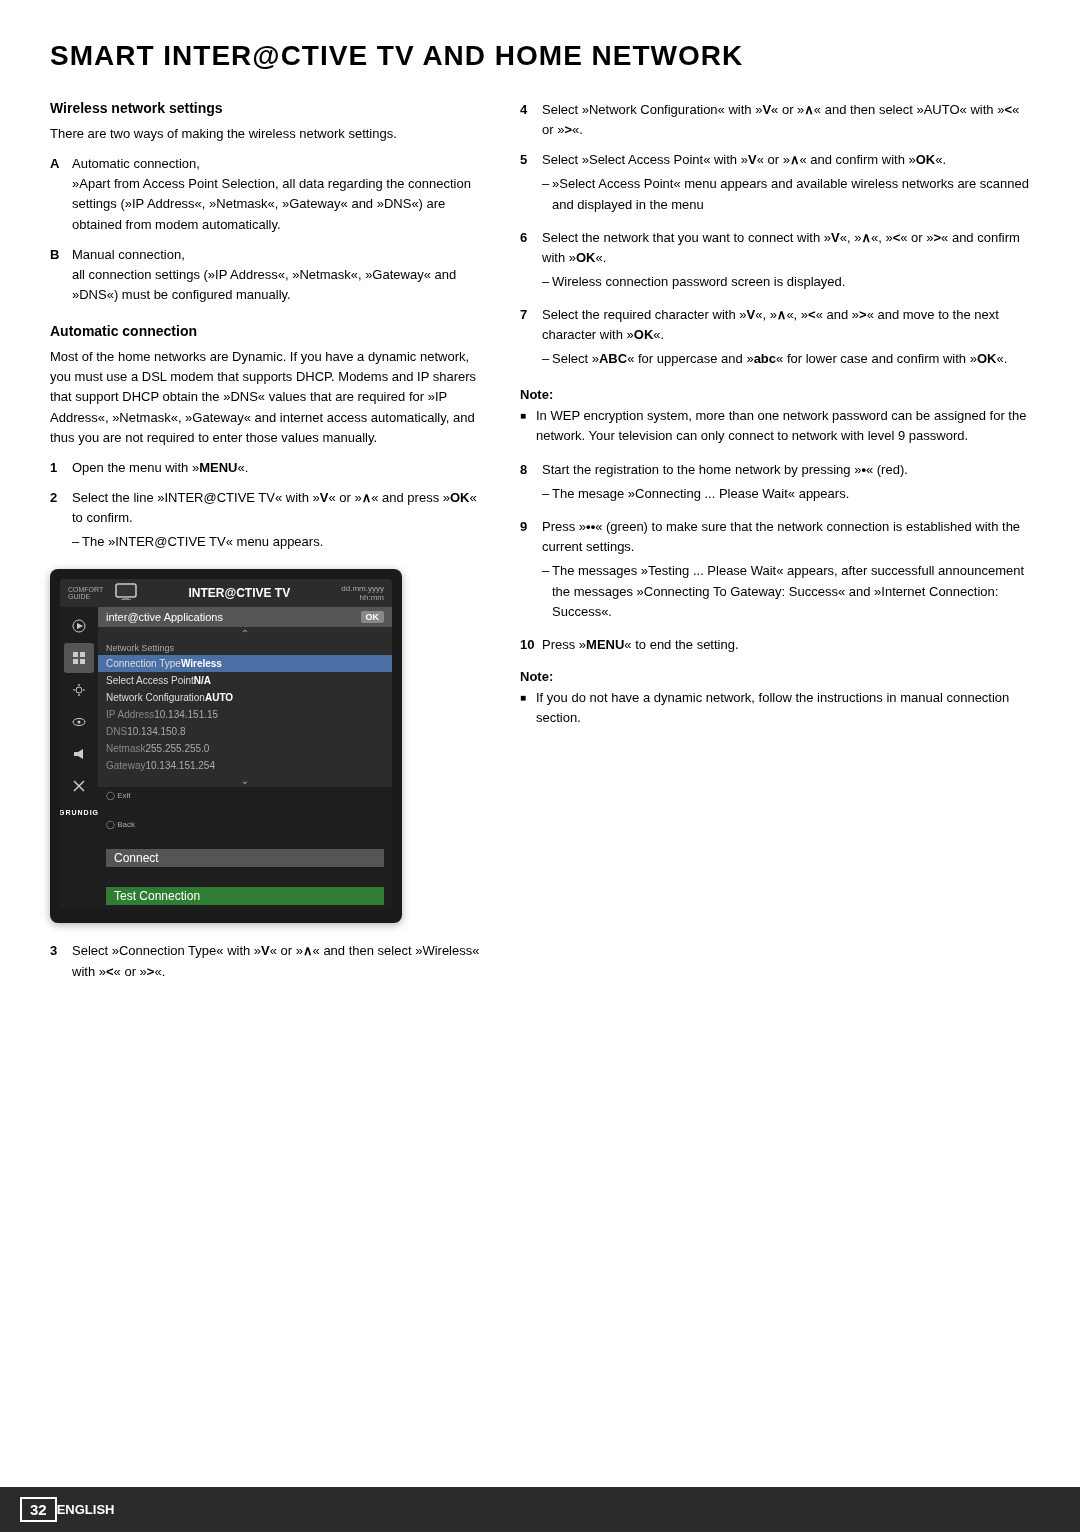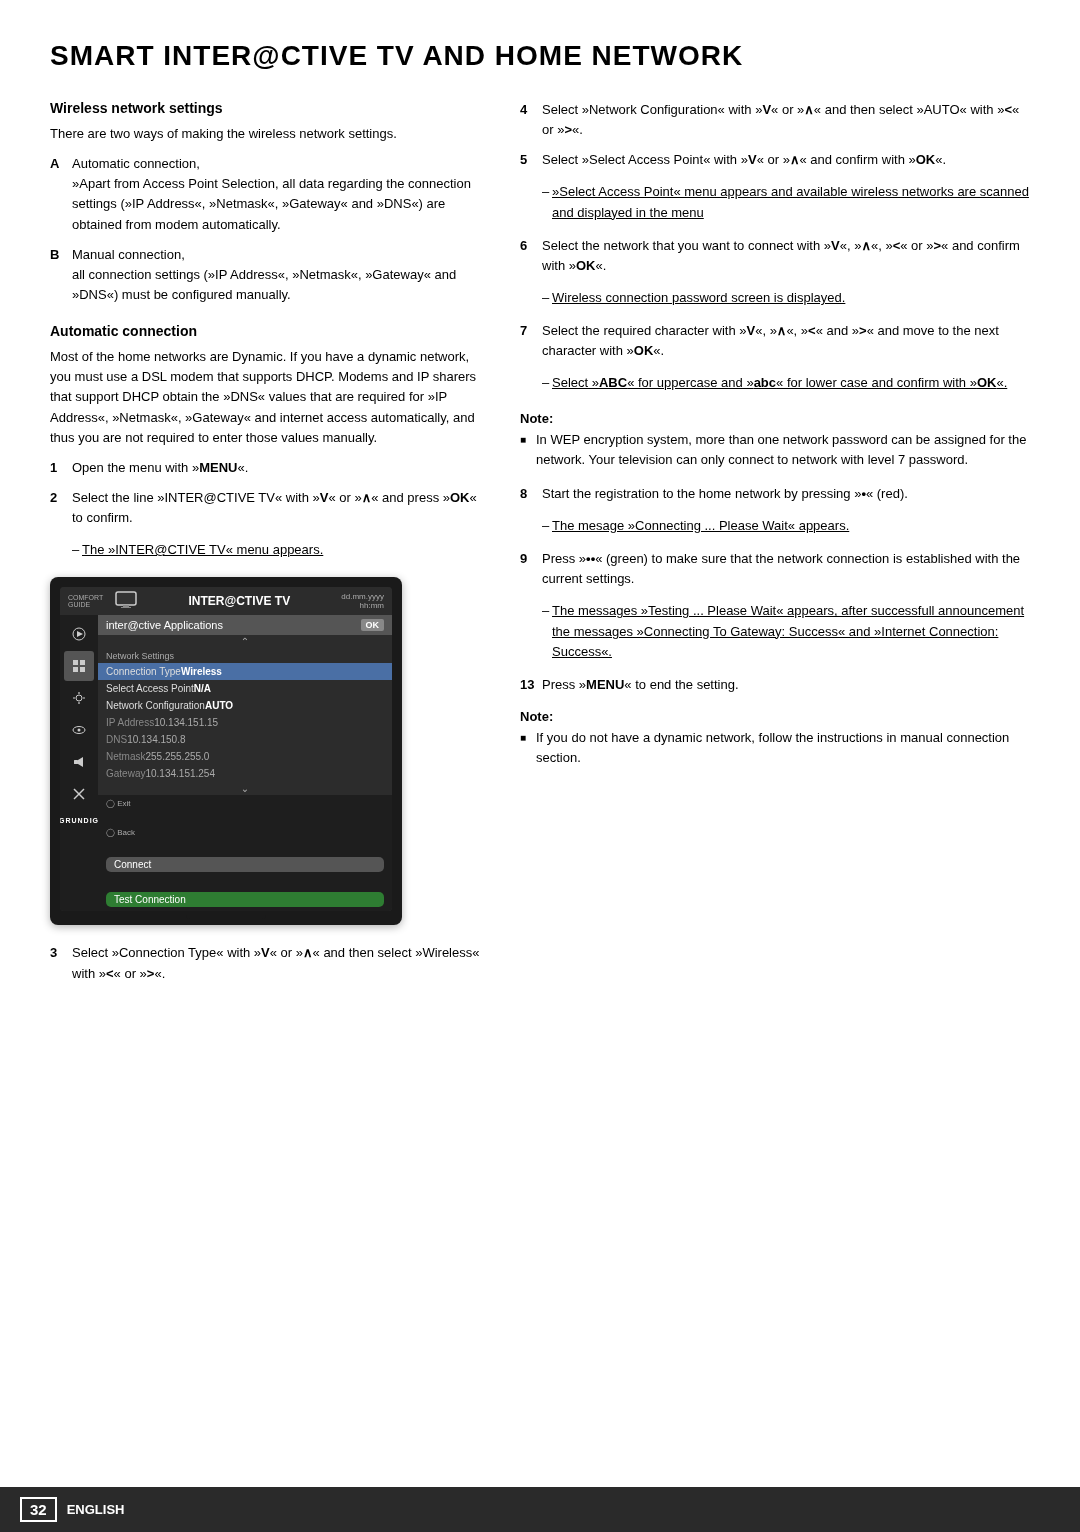--- a/index.html
+++ b/index.html
@@ -63,22 +63,21 @@
       margin-bottom: 10px;
       font-size: 13px;
       line-height: 1.55;
     }
     .numbered-list > li .num {
       font-weight: 700;
       min-width: 22px;
     }
     .sub-list {
       list-style: none;
-      margin-top: 12px;
-      text-decoration: underline;
+      margin-top: 4px;
     }
     .sub-list li {
       padding-left: 10px;
       font-size: 13px;
       line-height: 1.55;
       margin-bottom: 3px;
       position: relative;
     }
     .sub-list li::before {
       content: "–";
@@ -231,23 +230,23 @@
       background: #1e1e1e;
       display: flex;
       justify-content: flex-end;
       padding: 4px 8px;
       gap: 20px;
       flex-direction: column;
     }
     .tv-btn {
       background: #555;
       color: #fff;
-      font-size: 10px;
+      font-size: 12px;
       padding: 2px 8px;
-      border-radius: 5px;
+      border-radius: 0;
     }
     .tv-btn.green {
       background: #2e7d32;
     }
     .tv-stand {
       width: 80px;
       height: 8px;
       background: #1a1a1a;
       margin: 0 auto;
       border-radius: 0 0 4px 4px;
@@ -267,21 +266,20 @@
       width: 1080px;
       background: #2a2a2a;
       color: #fff;
       font-size: 13px;
       font-weight: 700;
       padding: 10px 20px;
     }
     .footer-inner {
       display: flex;
       align-items: center;
-      gap: 10px;
     }
     .footer-num {
       font-size: 15px;
       font-weight: 700;
       border: 2px solid #fff;
       padding: 2px 8px;
     }
   </style>
 </head>
 <body>
@@ -482,21 +480,21 @@
           <ul class="sub-list">
             <li>Select »<strong>ABC</strong>« for uppercase and »<strong>abc</strong>« for lower case and confirm with »<strong>OK</strong>«.</li>
           </ul>
         </div>
       </li>
     </ol>
 
     <div class="note-box">
       <div class="note-heading">Note:</div>
       <ul class="note-list">
-        <li>In WEP encryption system, more than one network password can be assigned for the network. Your television can only connect to network with level 7 password.</li>
+        <li>In WEP encryption system, more than one network password can be assigned for the network. Your television can only connect to network with level 9 password.</li>
       </ul>
     </div>
 
     <ol class="numbered-list">
       <li>
         <span class="num">8</span>
         <div>
           Start the registration to the home network by pressing »<strong>•</strong>« (red).
           <ul class="sub-list">
             <li>The mesage »Connecting ... Please Wait« appears.</li>
@@ -506,21 +504,21 @@
       <li>
         <span class="num">9</span>
         <div>
           Press »<strong>••</strong>« (green) to make sure that the network connection is established with the current settings.
           <ul class="sub-list">
             <li>The messages »Testing ... Please Wait« appears, after successfull announcement the messages »Connecting To Gateway: Success« and »Internet Connection: Success«.</li>
           </ul>
         </div>
       </li>
       <li>
-        <span class="num">13</span>
+        <span class="num">10</span>
         <div>Press »<strong>MENU</strong>« to end the setting.</div>
       </li>
     </ol>
 
     <div class="note-box">
       <div class="note-heading">Note:</div>
       <ul class="note-list">
         <li>If you do not have a dynamic network, follow the instructions in manual connection section.</li>
       </ul>
     </div>

